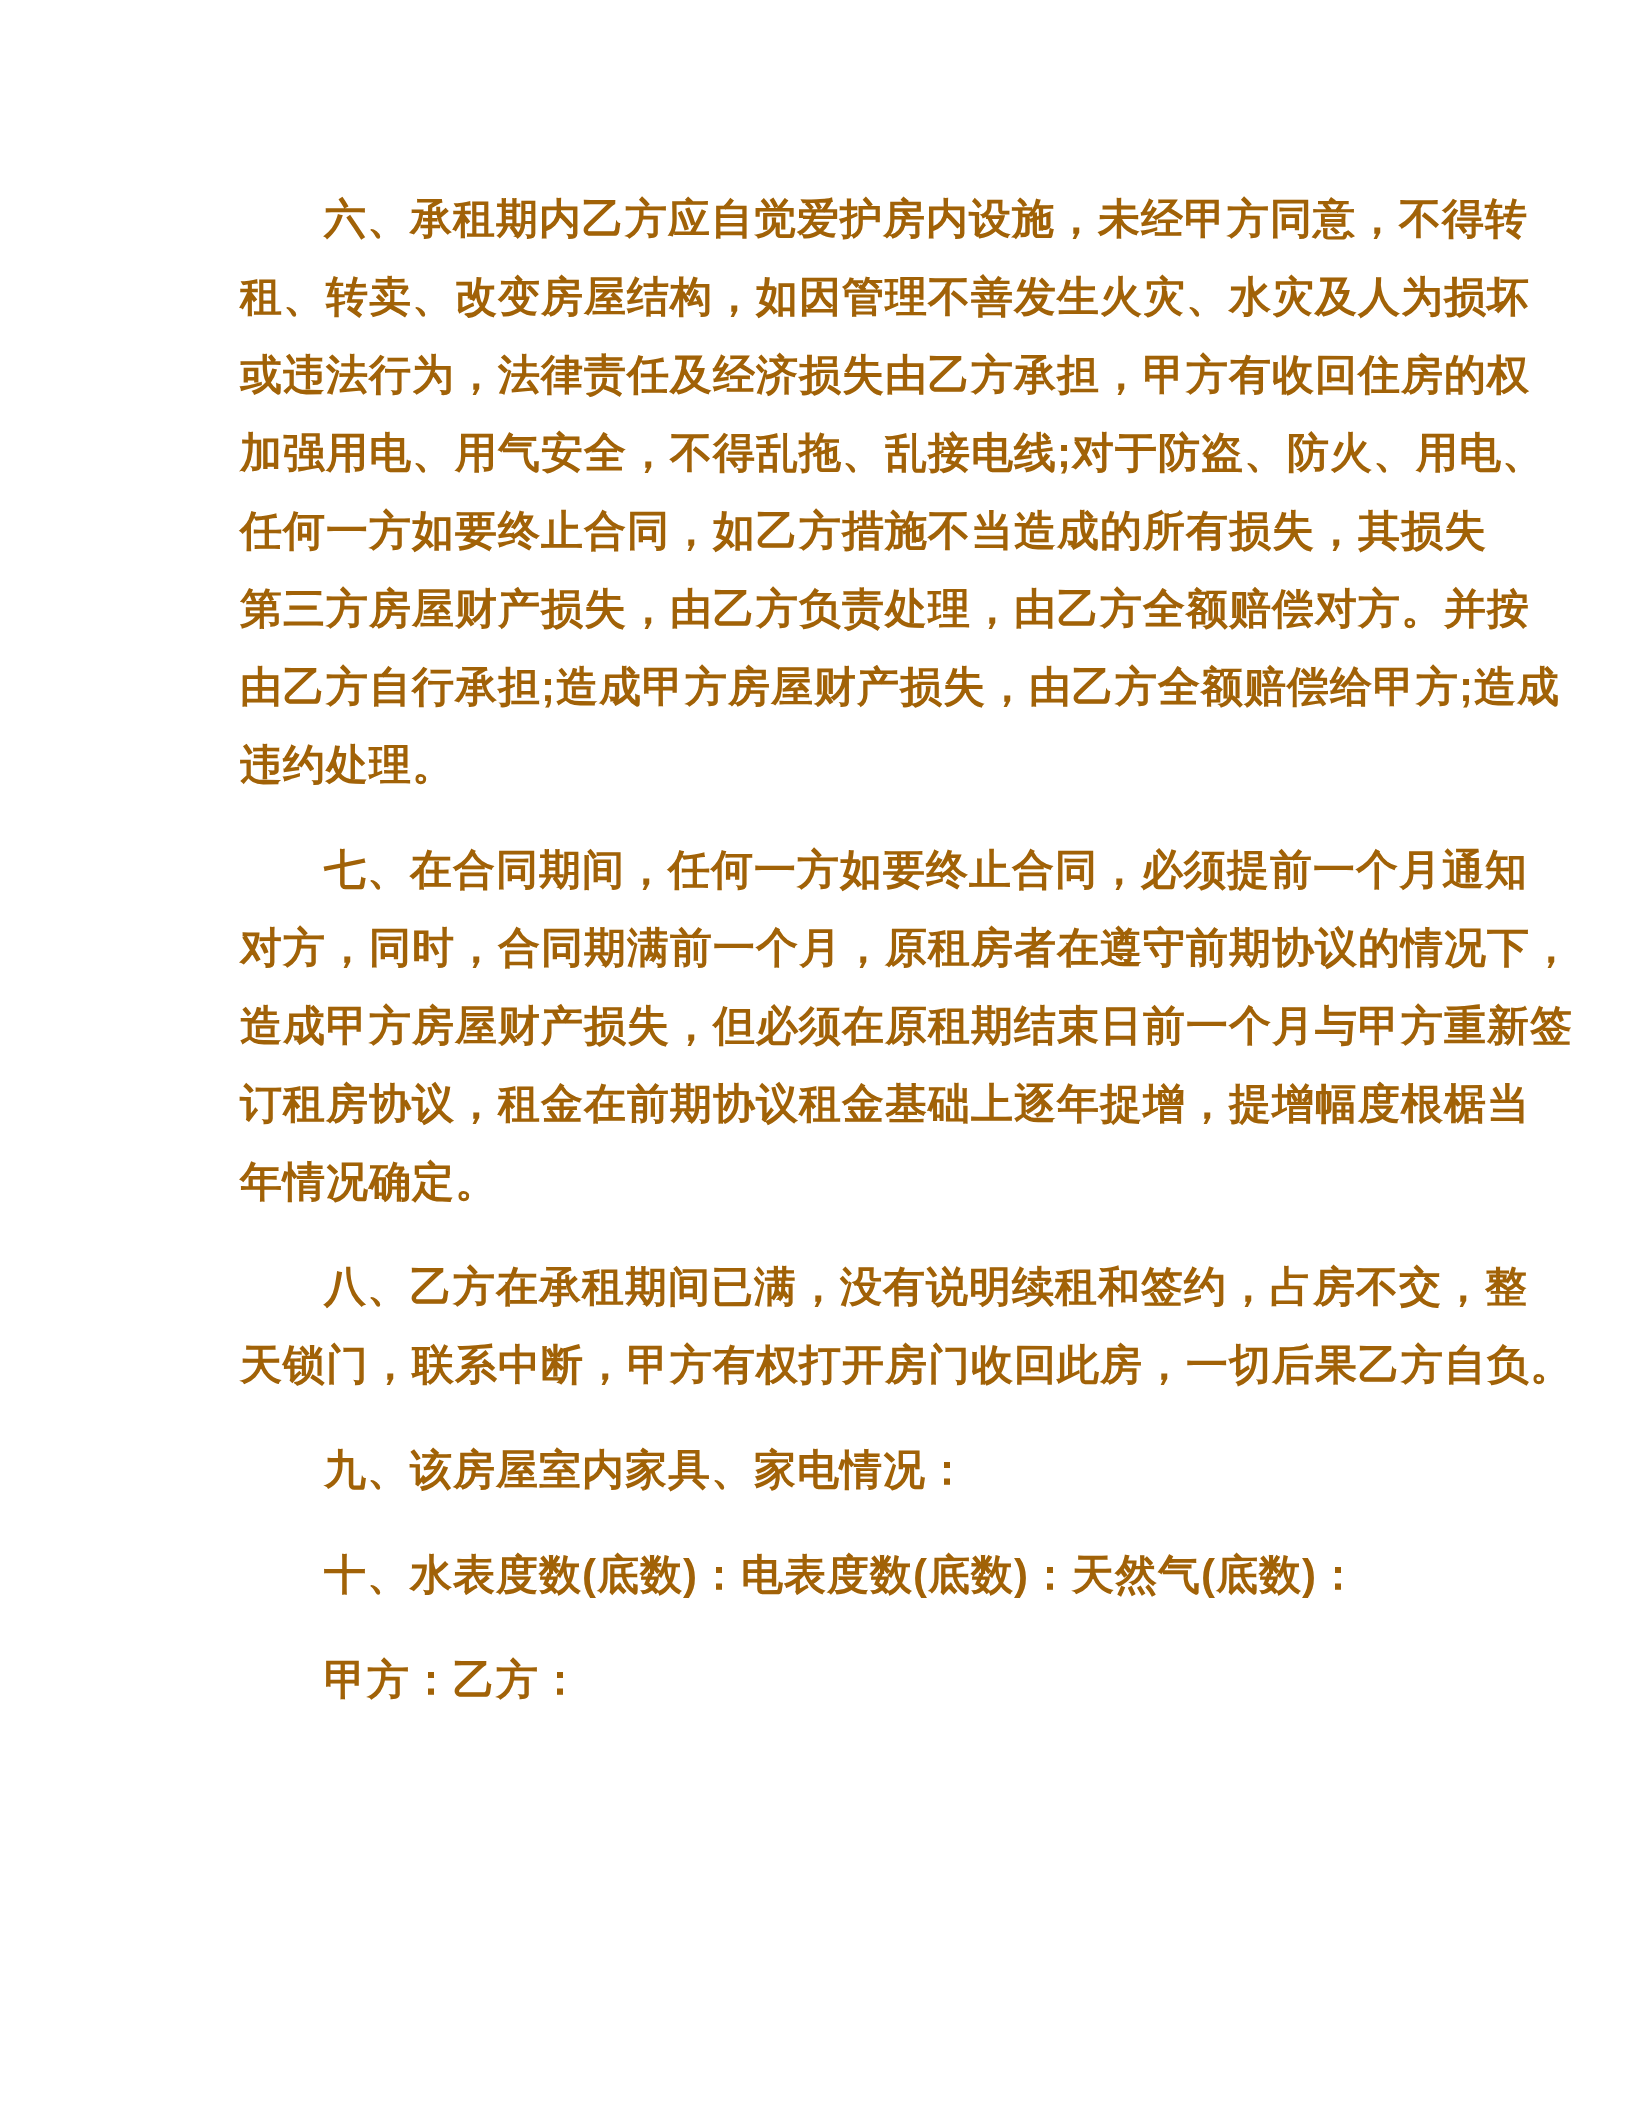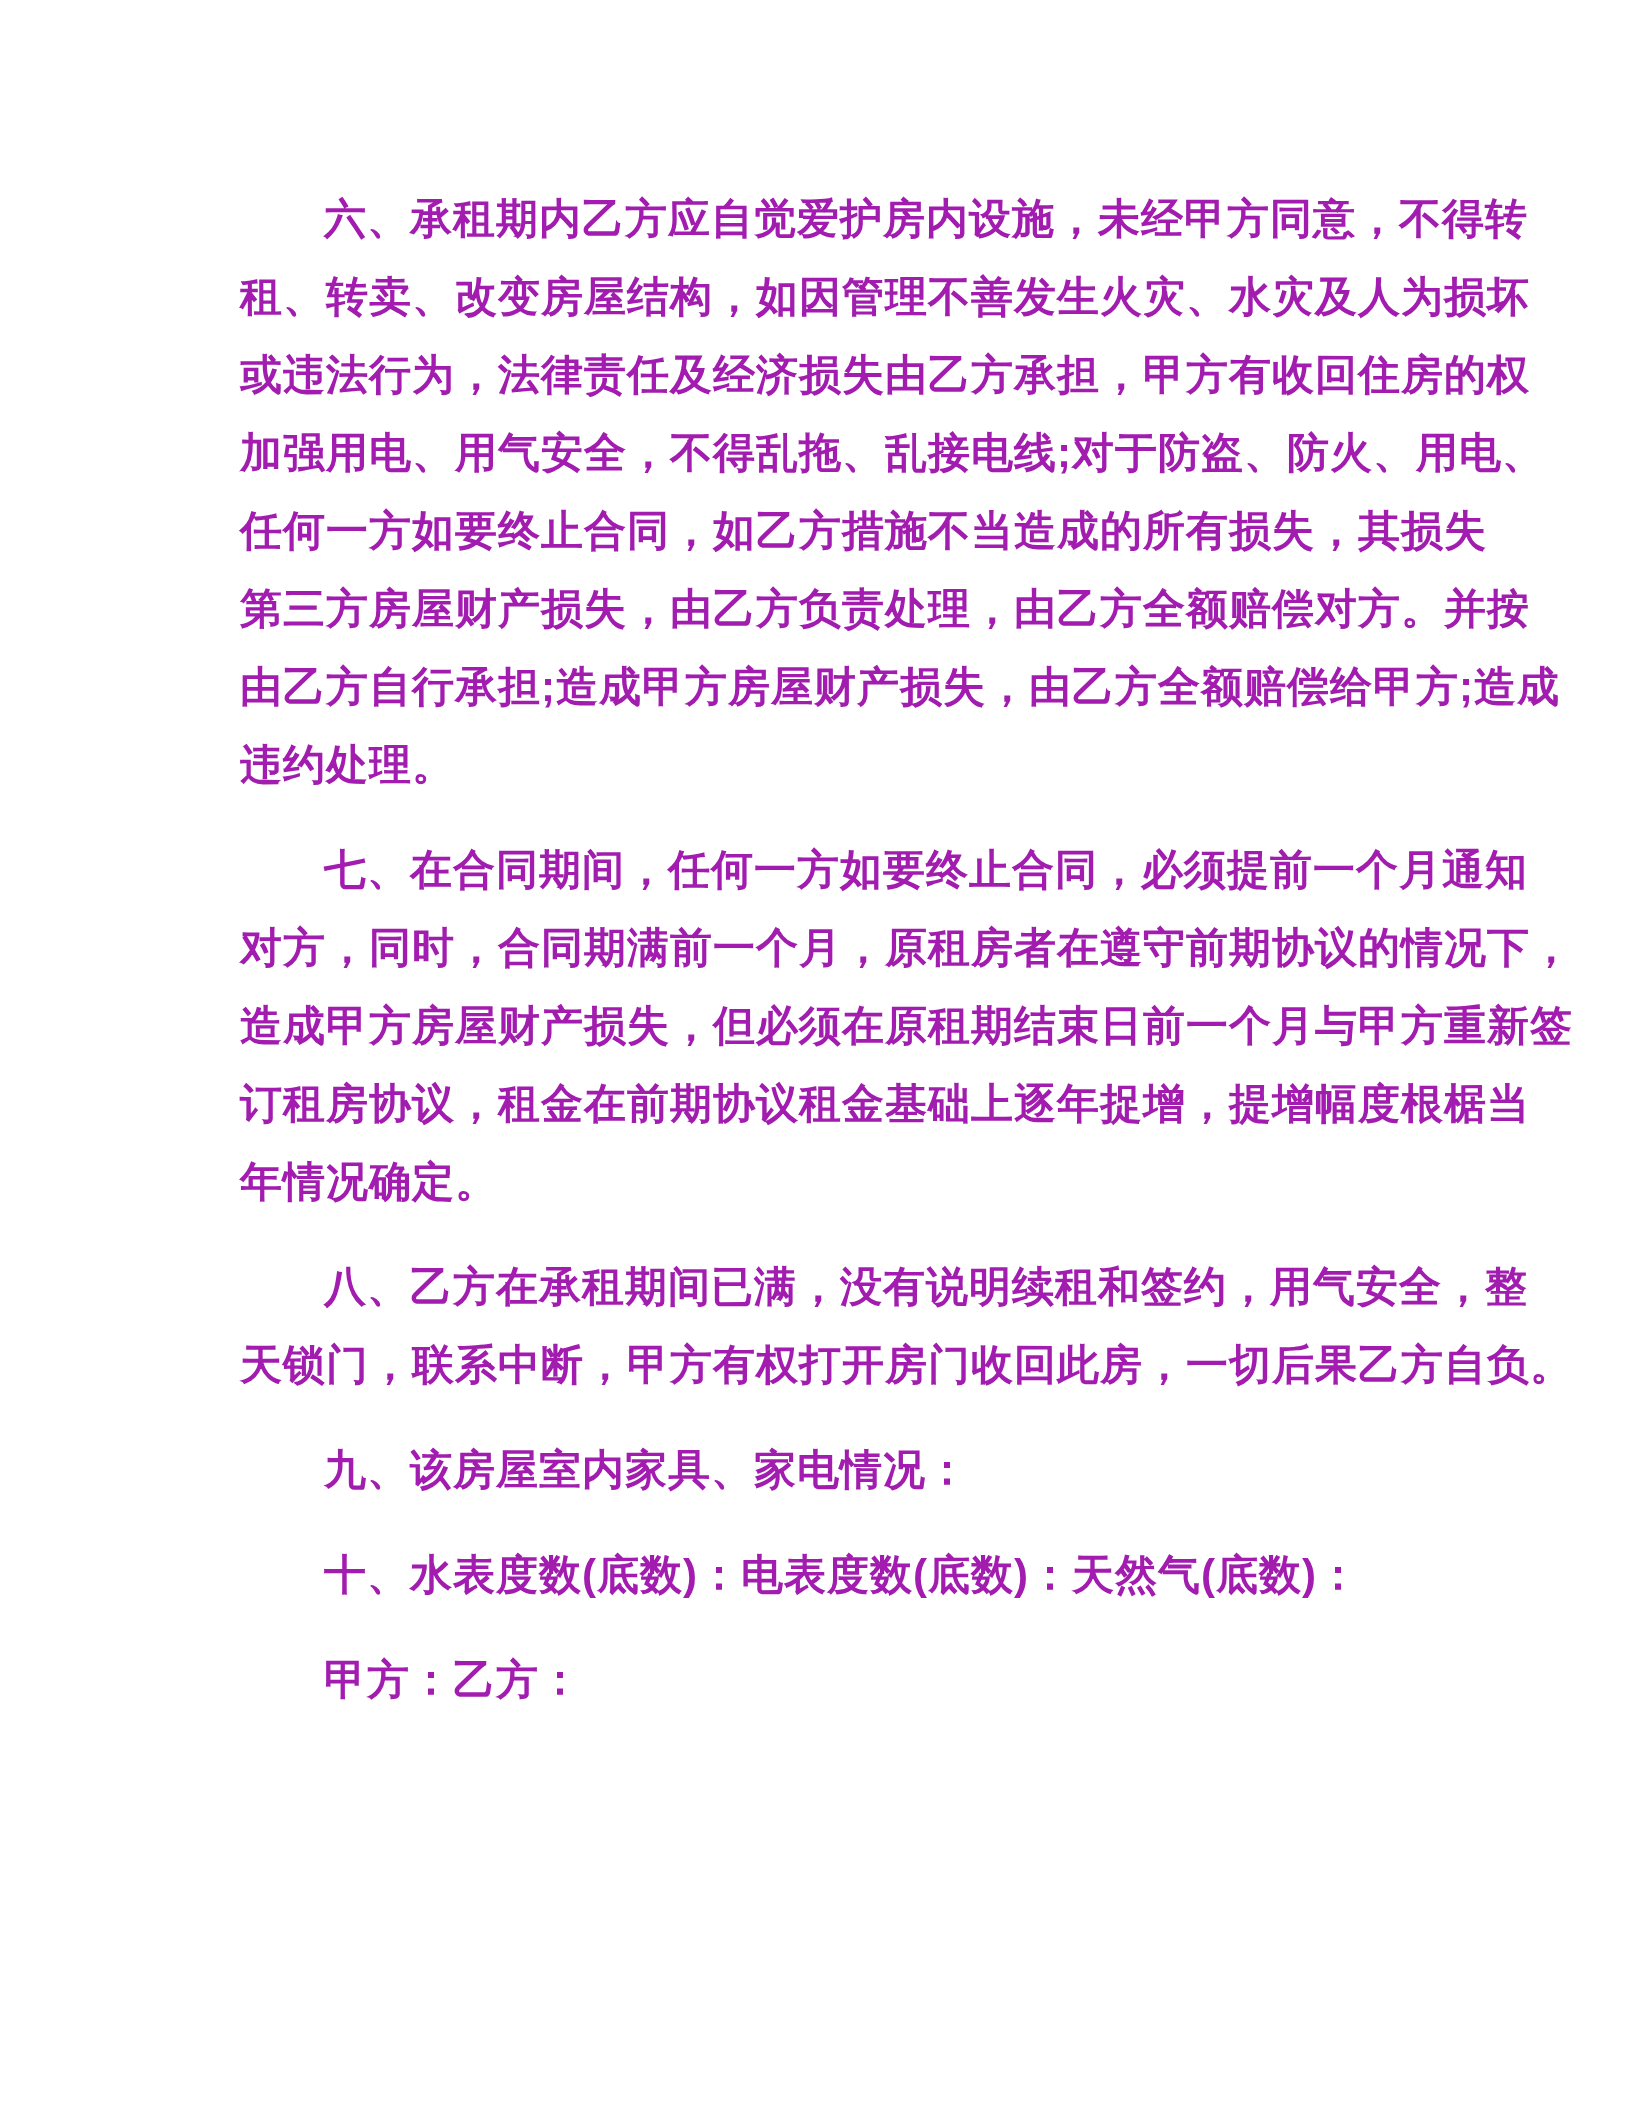--- a/index.html
+++ b/index.html
@@ -9,21 +9,21 @@
   }
   .page {
     position: relative;
     box-sizing: border-box;
     width: 1632px;
     height: 2112px;
     background: #ffffff;
     padding: 180px 60px 0 240px;
     font-family: "Liberation Sans", sans-serif;
     font-weight: 700;
-    color: #a21caf;
+    color: #a16207;
     overflow: hidden;
   }
   .para {
     margin: 0 0 27px 0;
   }
   .line {
     margin: 0;
     font-size: 42px;
     line-height: 78px;
     white-space: nowrap;
@@ -51,21 +51,21 @@
 
   <section class="para">
     <p class="line first">七、在合同期间，任何一方如要终止合同，必须提前一个月通知</p>
     <p class="line">对方，同时，合同期满前一个月，原租房者在遵守前期协议的情况下，</p>
     <p class="line">造成甲方房屋财产损失，但必须在原租期结束日前一个月与甲方重新签</p>
     <p class="line">订租房协议，租金在前期协议租金基础上逐年捉增，提增幅度根椐当</p>
     <p class="line">年情况确定。</p>
   </section>
 
   <section class="para">
-    <p class="line first">八、乙方在承租期间已满，没有说明续租和签约，用气安全，整</p>
+    <p class="line first">八、乙方在承租期间已满，没有说明续租和签约，占房不交，整</p>
     <p class="line">天锁门，联系中断，甲方有权打开房门收回此房，一切后果乙方自负。</p>
   </section>
 
   <section class="para">
     <p class="line first">九、该房屋室内家具、家电情况：</p>
   </section>
 
   <section class="para">
     <p class="line first">十、水表度数(底数)：电表度数(底数)：天然气(底数)：</p>
   </section>

